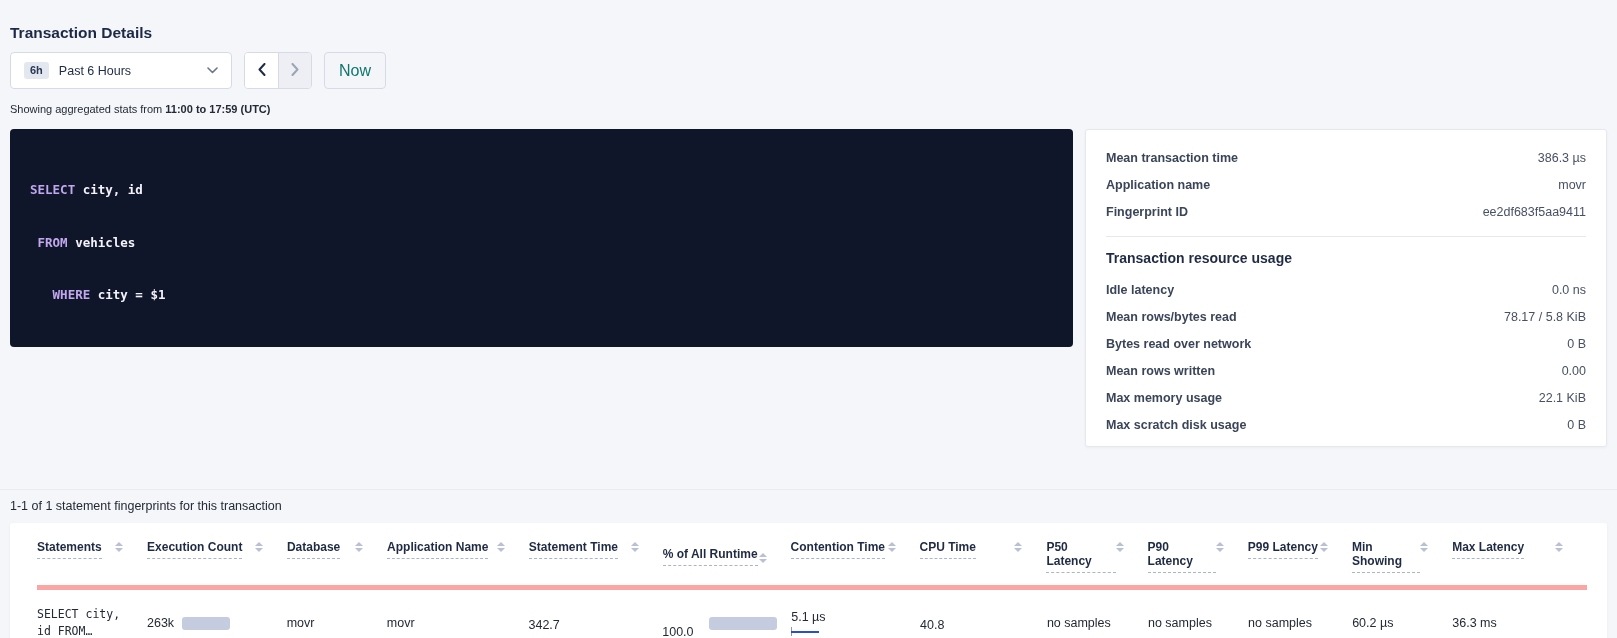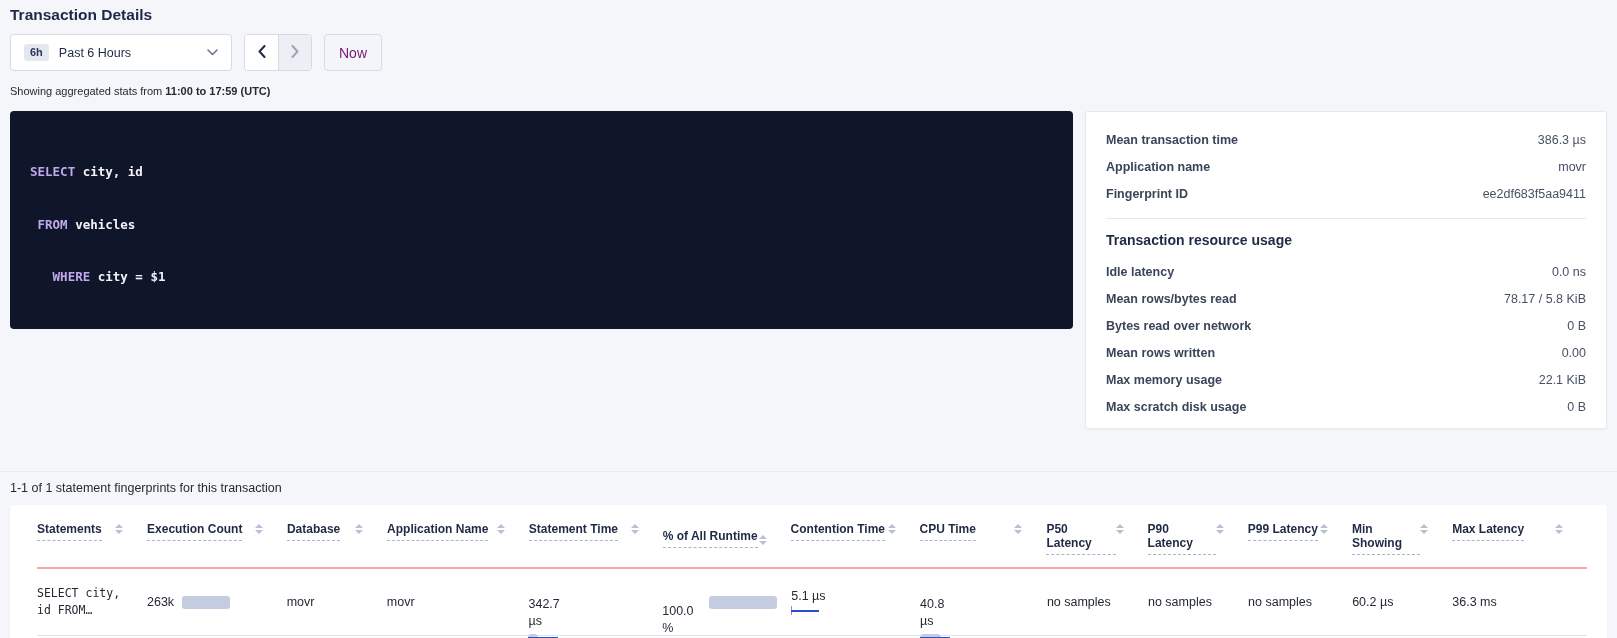--- a/index.html
+++ b/index.html
@@ -4,21 +4,21 @@
 <style>
   * { margin:0; padding:0; box-sizing:border-box; }
   html,body { width:1617px; height:638px; }
   body {
     font-family:"Liberation Sans", sans-serif;
     background:#f4f6f9;
     color:#242a35;
     overflow:hidden;
   }
   .top { padding:0 10px; }
-  .page-title { margin-top:6px; font-size:15.5px; font-weight:bold; color:#1c2845; }
+  .page-title { margin-top:24px; font-size:15.5px; font-weight:bold; color:#1c2845; }
 
   
   .controls { margin-top:10px; display:flex; gap:12px; height:37px; align-items:stretch; }
   .dropdown {
     width:222px; display:flex; align-items:center; gap:10px;
     background:#ffffff; border:1px solid #d5dbe6; border-radius:4px;
     padding:0 13px; cursor:pointer;
   }
   .badge {
     background:#e3e7f0; border-radius:3px; font-size:11px; font-weight:bold;
@@ -28,21 +28,21 @@
   .chev-down { margin-left:auto; display:flex; }
   .pager { display:flex; border:1px solid #d5dbe6; border-radius:4px; overflow:hidden; background:#fff; }
   .pager button {
     width:33px; border:none; background:#fff; display:flex; align-items:center;
     justify-content:center; cursor:pointer;
   }
   .pager button.disabled { background:#edeff4; cursor:default; }
   .pager button + button { border-left:1px solid #d5dbe6; }
   .now-btn {
     border:1px solid #d5dbe6; border-radius:4px; background:#f4f5f8;
-    color:#701a75; font-size:14px; padding:0 14px; font-family:inherit; cursor:default;
+    color:#0f766e; font-size:16px; padding:0 14px; font-family:inherit; cursor:default;
   }
   .subtitle { margin-top:14px; font-size:11px; color:#242a35; }
 
   
   .main-row { display:flex; gap:12px; margin-top:14px; }
   .sql-box {
     width:1063px; height:218px; background:#10162a; border-radius:4px;
     padding:17px 20px; color:#f4f2fa;
     font-family:"DejaVu Sans Mono", monospace; font-size:12.5px; line-height:17.5px;
     white-space:pre;
@@ -59,21 +59,21 @@
   .card-divider { border:none; border-top:1px solid #e4e9f0; margin:11px 0 13px; }
   .resource-heading { font-size:14px; font-weight:bold; color:#1f2a44; margin:4px 0 10px; }
 
   
   .lower { margin-top:42px; border-top:1px solid #e7ebf2; padding:9px 10px 0; }
   .caption { font-size:12.5px; color:#242a35; margin-bottom:10px; }
   .table-card {
     background:#ffffff; border-radius:3px; box-shadow:0 1px 3px rgba(30,40,70,0.05);
     padding:0 20px 15px 27px; height:135px;
   }
-  .thead { display:flex; padding-top:17px; border-bottom:2px solid #fca5a5; }
+  .thead { display:flex; padding-top:17px; border-bottom:5px solid #fca5a5; }
   .th { display:flex; justify-content:space-between; align-items:flex-start; padding-right:24px; padding-bottom:12px; cursor:pointer; }
   .th-label {
     font-size:12px; font-weight:bold; color:#1f2a44; line-height:14px;
     border-bottom:1px dashed #a9b5ca; padding-bottom:4px;
   }
   .sort { display:flex; flex-direction:column; gap:2px; margin-top:2px; }
   .tri-up { width:0; height:0; border-left:4px solid transparent; border-right:4px solid transparent; border-bottom:4px solid #b7c0d6; }
   .tri-down { width:0; height:0; border-left:4px solid transparent; border-right:4px solid transparent; border-top:4px solid #b7c0d6; }
 
   .trow { display:flex; align-items:center; height:67px; border-bottom:1px solid #dfe3ec; font-size:12.5px; }

